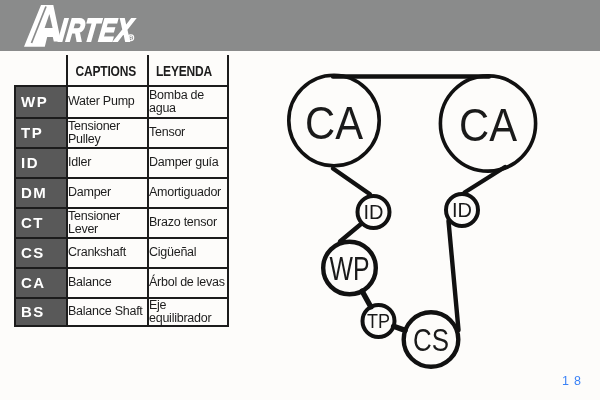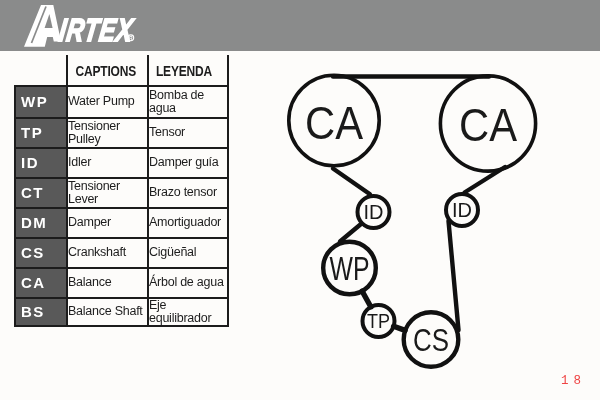--- a/index.html
+++ b/index.html
@@ -6,21 +6,21 @@
   body{width:600px;height:400px;position:relative;background:#fdfcfa;font-family:"Liberation Sans",sans-serif;overflow:hidden;-webkit-font-smoothing:antialiased;will-change:transform;}
   .banner{position:absolute;left:0;top:0;width:600px;height:51px;background:#8a8b8b;}
   table{position:absolute;left:14px;top:55px;border-collapse:collapse;table-layout:fixed;width:213px;}
   td{border:2px solid #1c1c1c;white-space:nowrap;font-size:12.5px;color:#1d1d1d;vertical-align:middle;line-height:13px;letter-spacing:-0.25px;padding:0;}
   td.lbl{background:#595959;color:#fff;font-weight:bold;font-size:15px;text-align:left;padding-left:5px;letter-spacing:1.5px;}
   tr.hdr td{border:none;border-bottom:2px solid #1c1c1c;font-weight:bold;font-size:15px;}
   tr.hdr td+td{border-left:2px solid #1c1c1c;border-right:2px solid #1c1c1c;}
   tr.hdr td:first-child{border:none;}
   .cnd{display:inline-block;transform:scaleX(0.8);transform-origin:center;white-space:nowrap;}
   svg{position:absolute;left:0;top:0;}
-  .pg{position:absolute;right:14px;bottom:12px;font-size:12.5px;color:#ef4444;letter-spacing:5px;font-family:Liberation Mono, monospace;}
+  .pg{position:absolute;right:14px;bottom:12px;font-size:12.5px;color:#3b82f6;letter-spacing:5px;}
 </style>
 </head>
 <body>
 <div class="banner">
 <svg width="160" height="51" viewBox="0 0 160 51" style="position:absolute;left:0;top:0;">
   <polygon fill="#ffffff" points="41,5 53.3,5 61,41.5 53.8,41.5 52.8,37 47.2,37 44.8,46.8 24,46.8"></polygon>
   <polygon fill="#8a8b8b" points="44.6,27.9 49.4,13.9 52.6,27.9"></polygon>
   <line x1="46" y1="6.5" x2="31.5" y2="43" stroke="#8a8b8b" stroke-width="1.7"></line>
   <g fill="#ffffff">
     <text x="0" y="0" font-family="Liberation Sans" font-weight="bold" font-style="italic" font-size="32" transform="translate(58,41.3) skewX(-8) scale(0.74,1)" letter-spacing="1.2" stroke="#ffffff" stroke-width="1.8">IRTEX</text>
@@ -53,38 +53,38 @@
         <td class="lbl">TP</td>
         <td>Tensioner<br>Pulley</td>
         <td>Tensor</td>
       </tr>
   <tr style="height:30px">
         <td class="lbl">ID</td>
         <td>Idler</td>
         <td>Damper guía</td>
       </tr>
   <tr style="height:30px">
+        <td class="lbl">DM</td>
+        <td>Damper</td>
+        <td>Amortiguador</td>
+      </tr>
+  <tr style="height:30px">
         <td class="lbl">CT</td>
         <td>Tensioner<br>Lever</td>
         <td>Brazo tensor</td>
-      </tr>
-  <tr style="height:30px">
-        <td class="lbl">DM</td>
-        <td>Damper</td>
-        <td>Amortiguador</td>
       </tr>
   <tr style="height:30px">
         <td class="lbl">CS</td>
         <td>Crankshaft</td>
         <td>Cigüeñal</td>
       </tr>
   <tr style="height:30px">
         <td class="lbl">CA</td>
         <td>Balance</td>
-        <td>Árbol de agua</td>
+        <td>Árbol de levas</td>
       </tr>
   <tr style="height:21px">
         <td class="lbl">BS</td>
         <td>Balance Shaft</td>
         <td>Eje<br>equilibrador</td>
       </tr>
 </tbody>
   </table>
 
 <svg width="600" height="400" viewBox="0 0 600 400">

